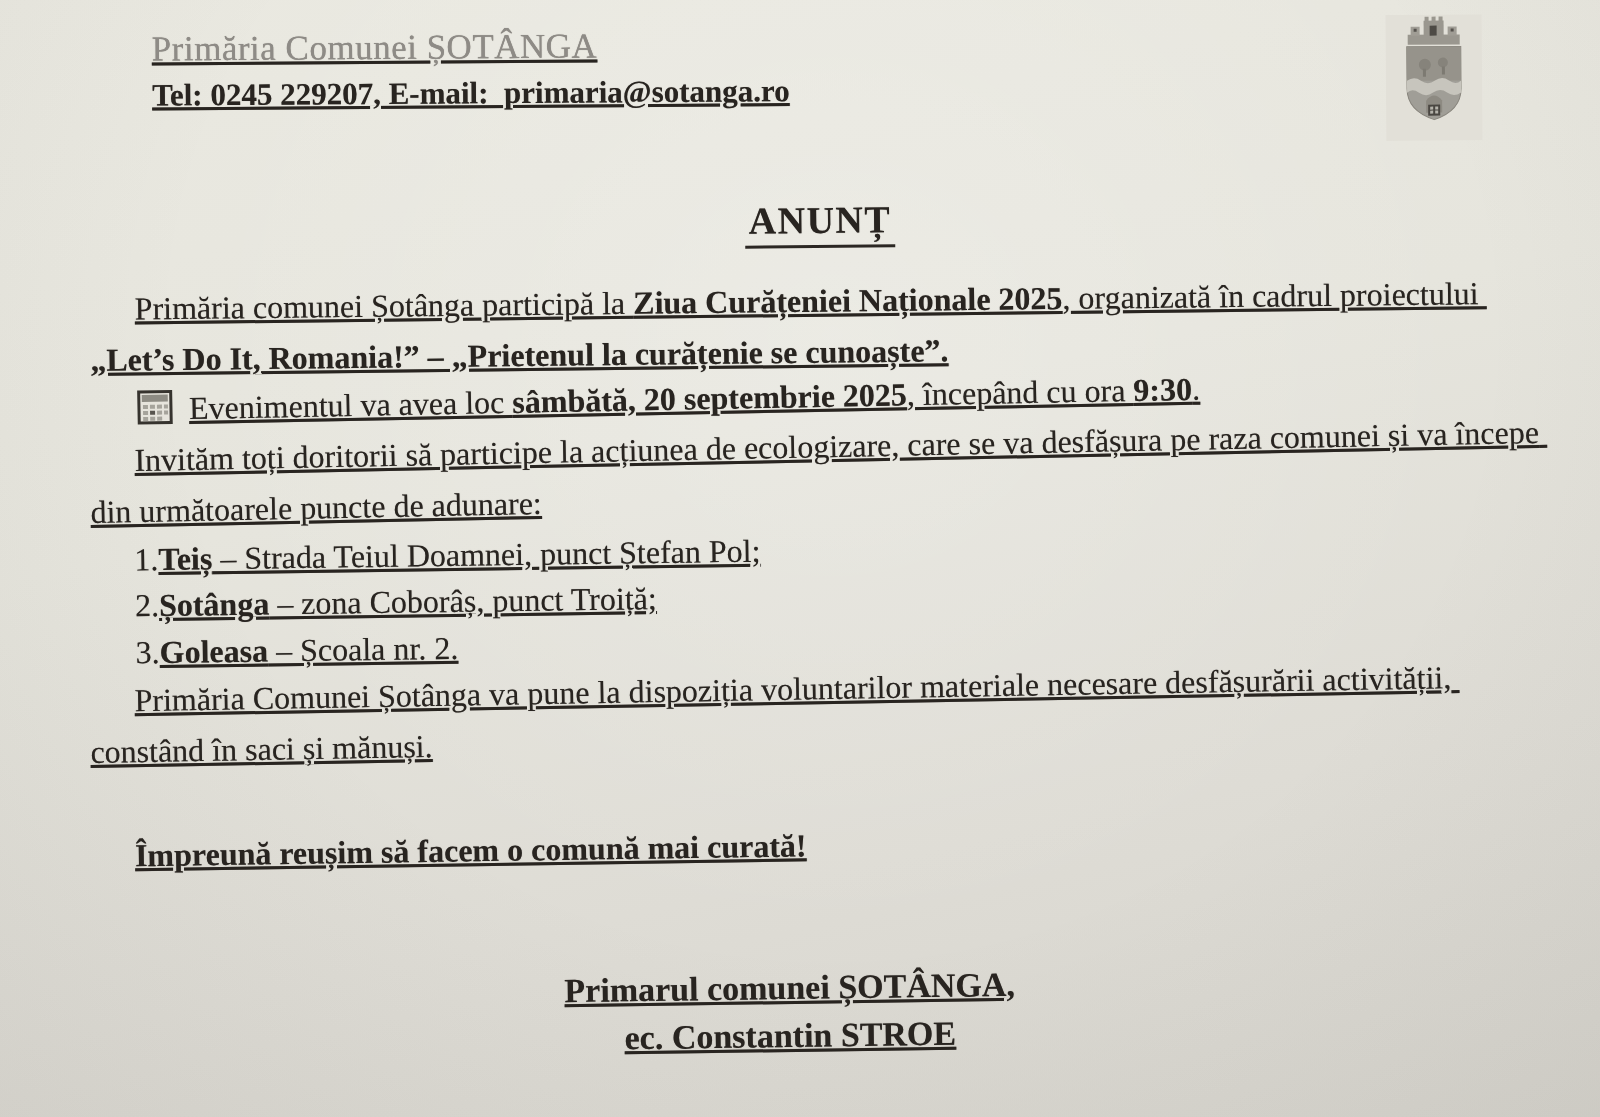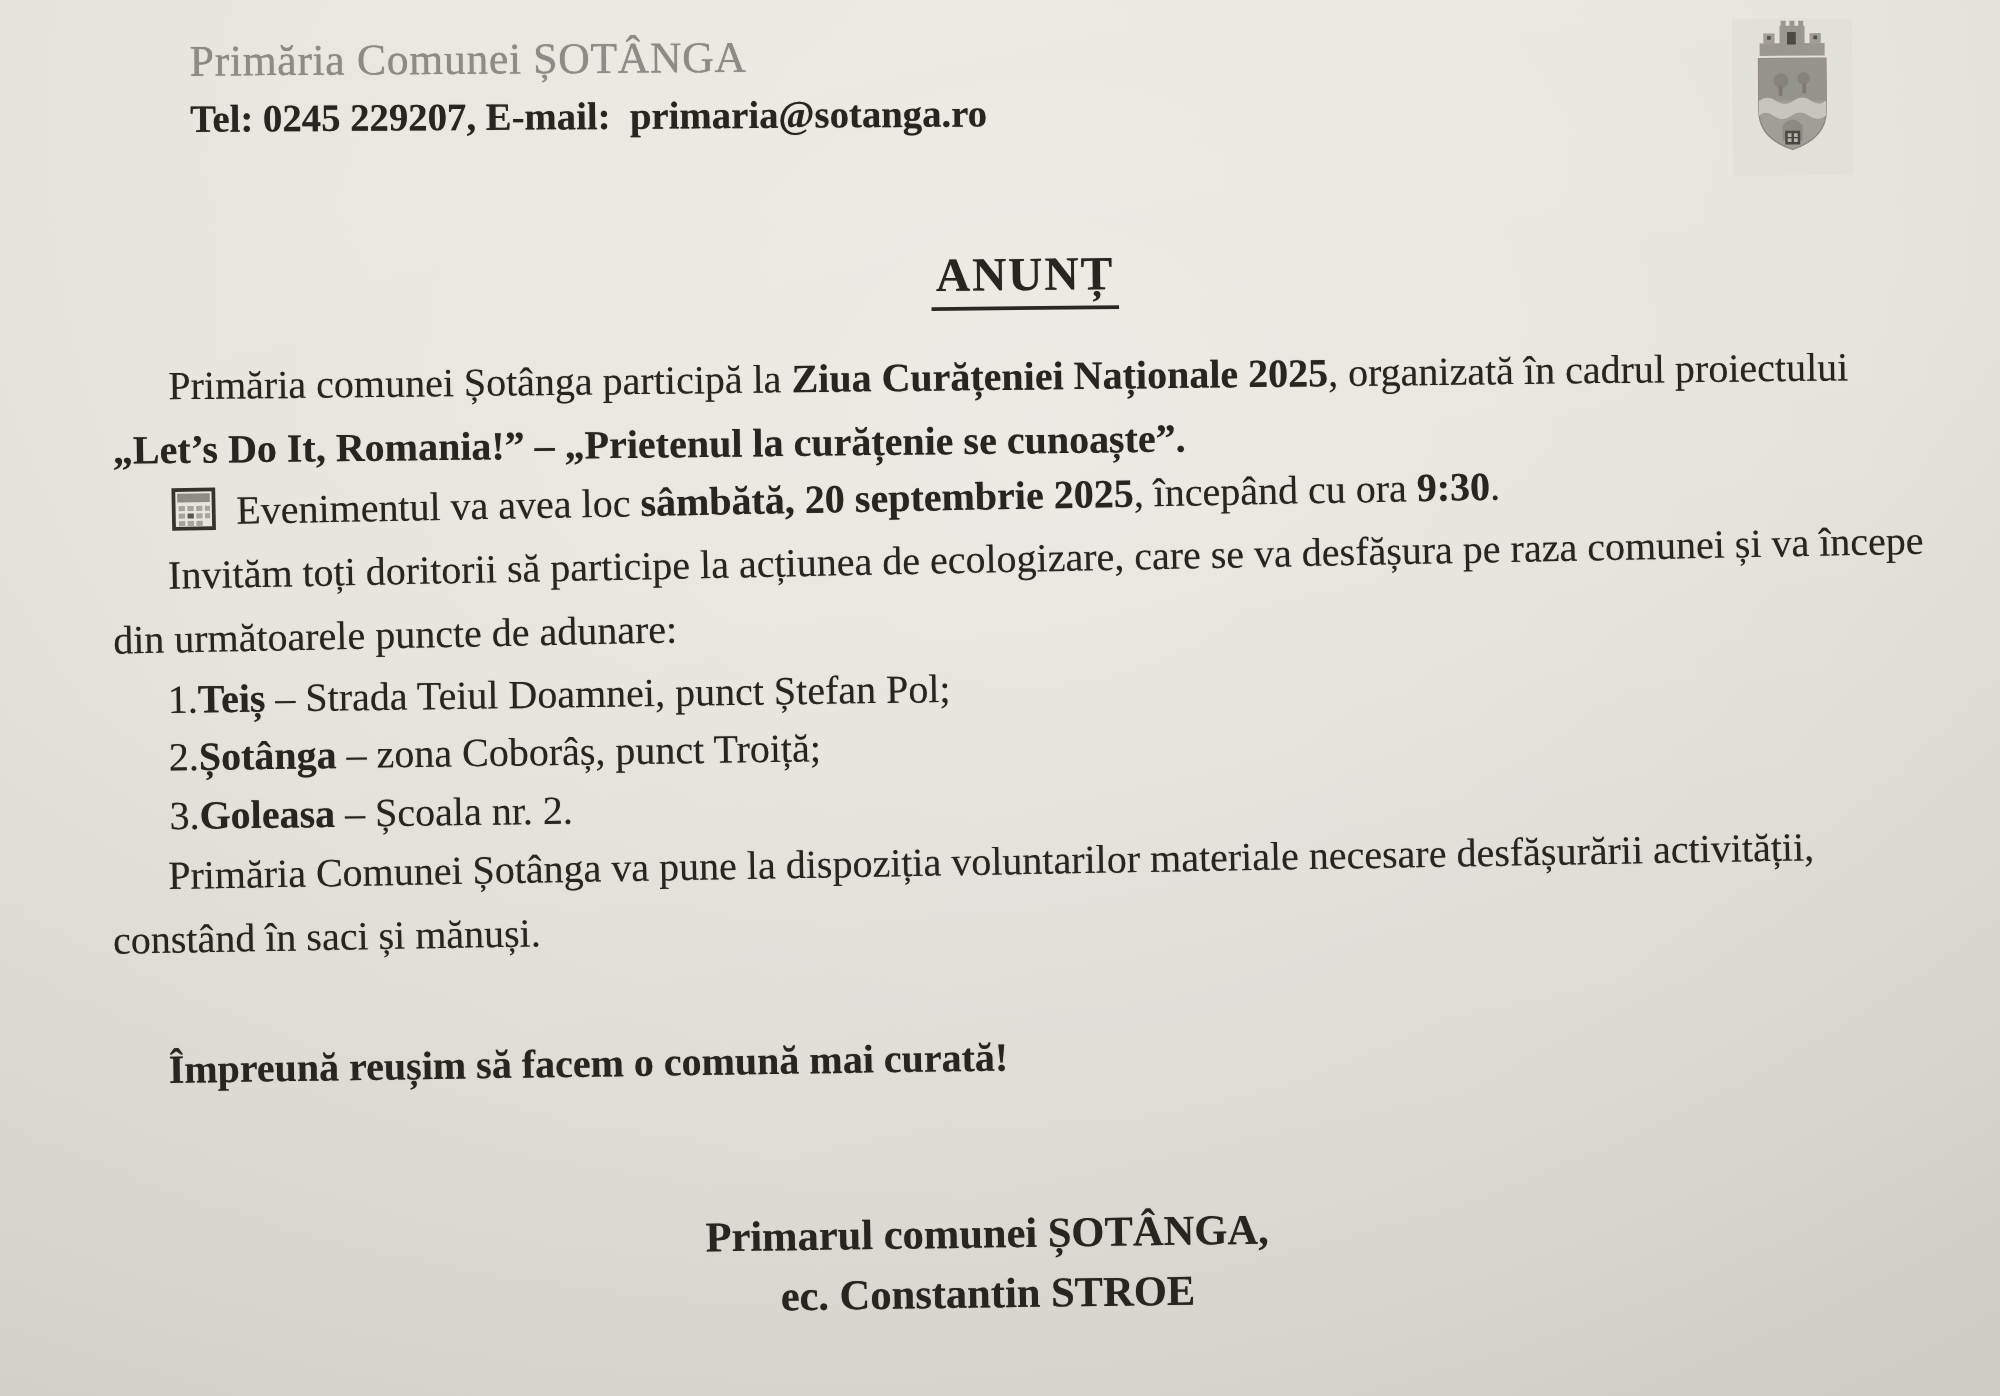--- a/index.html
+++ b/index.html
@@ -9,21 +9,21 @@
     background: linear-gradient(168deg, #eae9e1 0%, #e6e5dd 40%, #dedcd5 72%, #d6d4cd 100%);
     font-family: "Liberation Serif", serif;
     color: #282420;
     position: relative;
   }
   .vignette {
     position: absolute; inset: 0; pointer-events: none;
     background: radial-gradient(ellipse at 52% 30%, rgba(255,255,255,0.20) 0%, rgba(255,255,255,0.0) 55%, rgba(40,35,30,0.06) 100%);
   }
   .page { position: relative; padding: 24px 50px 0 90px; }
-  .soft { text-shadow: 0 0 0.7px rgba(55,50,44,0.55); }
+  .soft { text-shadow: 0 0 0.7px rgba(55,50,44,0.55); text-decoration: underline; }
   .bindtext { white-space: pre-wrap; }
 
   
   .header-row { display: flex; justify-content: space-between; align-items: flex-start; transform: rotate(-0.4deg); transform-origin: 0 50%; }
   .org-block { margin-left: 62px; margin-top: 6px; }
   .org-name { font-size: 35px; color: #8e8b86; letter-spacing: 0.5px; }
   .org-contact { font-size: 31px; font-weight: bold; margin-top: 8px; white-space: pre-wrap; }
   .emblem { width: 100px; height: 126px; margin-right: 66px; flex: 0 0 auto; }
 
   

